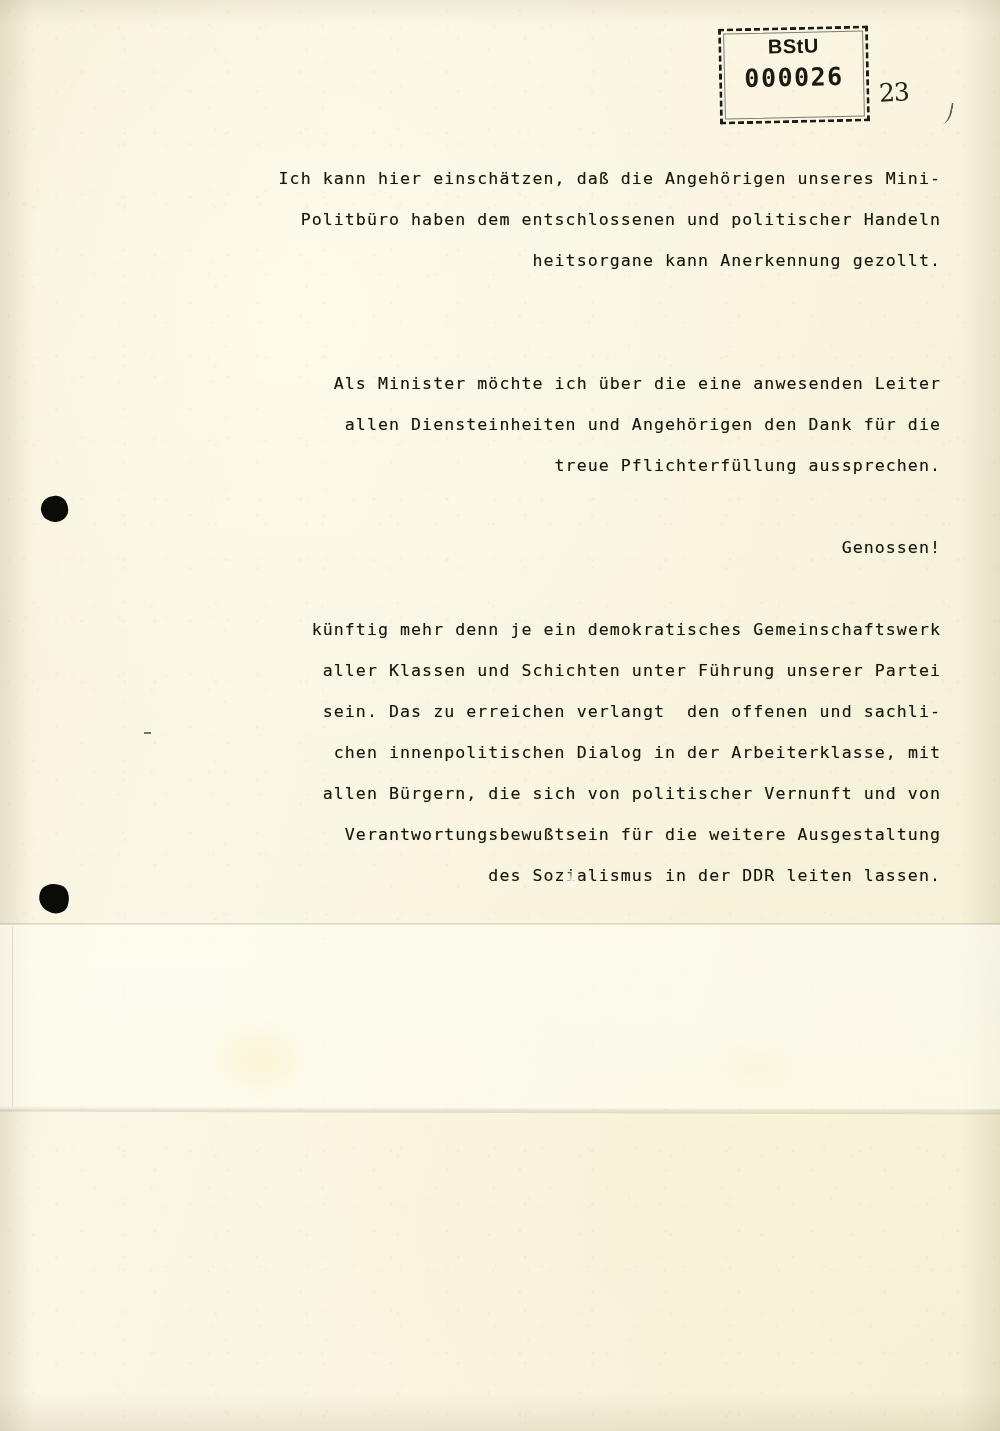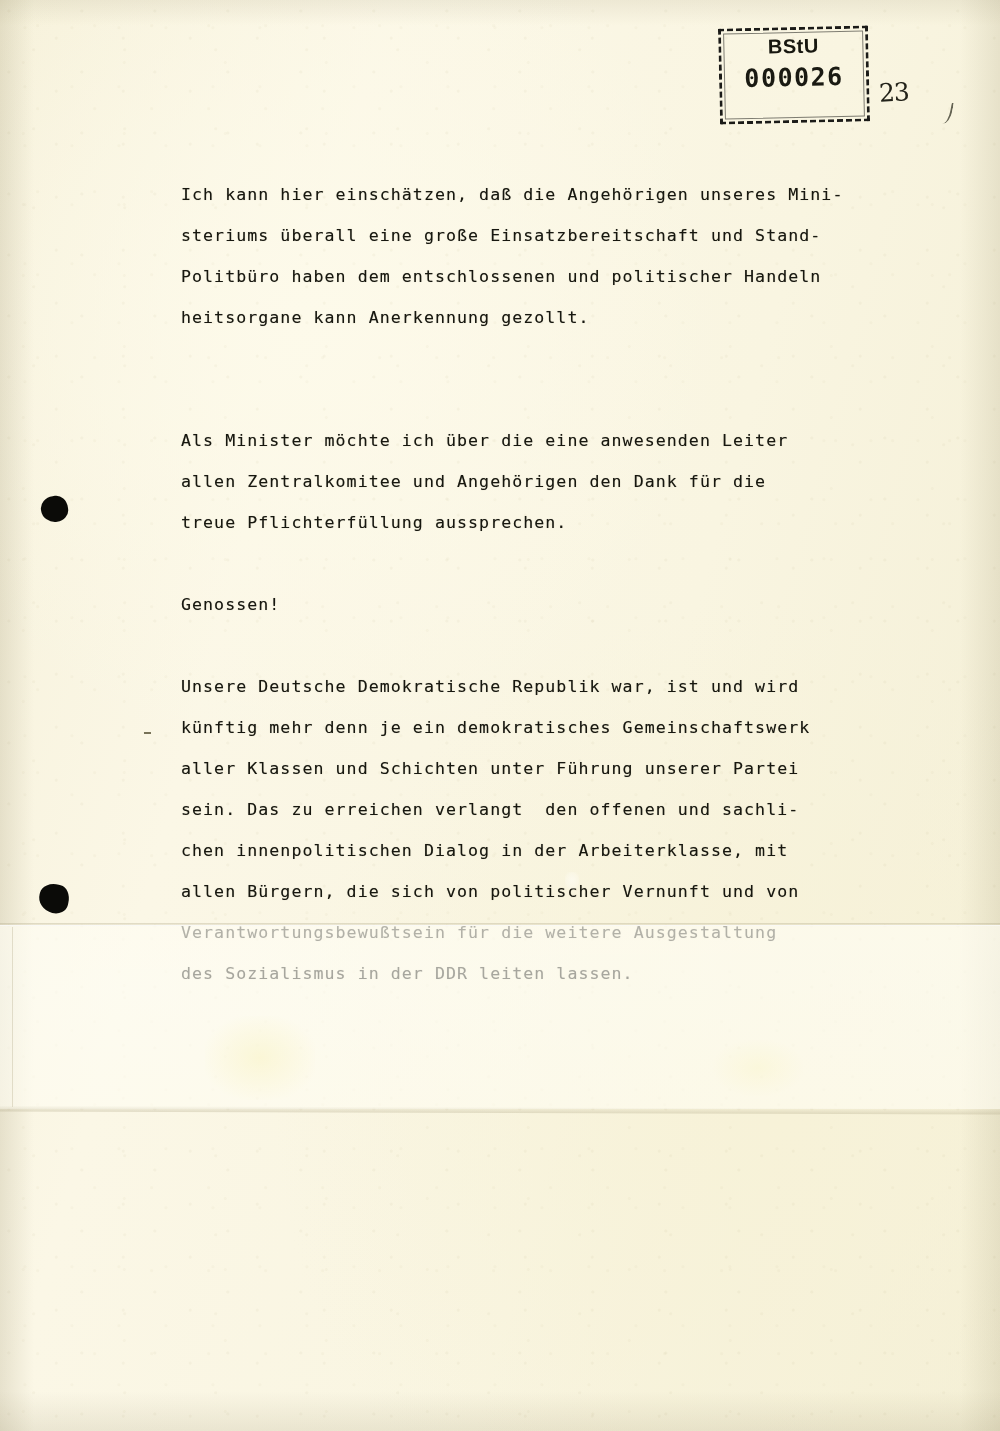--- a/index.html
+++ b/index.html
@@ -126,22 +126,23 @@
     border-right: 2px solid #3a3a2c;
     border-radius: 0 0 70% 0;
     transform: rotate(10deg);
     opacity: .78;
   }
 
   
   #body-text {
     position: absolute;
     left: 181px;
-    top: 174px;
+    top: 158px;
     width: 760px;
+    text-align: right;
   }
   .tline {
     height: 41px;
     line-height: 41px;
     font-size: 16.6px;
     letter-spacing: 1.05px;
     color: #17170f;
     white-space: pre;
     text-shadow: 0 0 .7px rgba(30,30,20,.42);
   }
@@ -244,32 +245,30 @@
     <div class="stamp-border"></div>
     <div class="stamp-title">BStU</div>
     <div class="stamp-number">000026</div>
   </div>
 
   <div class="page-number">23</div>
   <div class="pen-stroke"></div>
 
   <div id="body-text">
       <div class="tline">Ich kann hier einschätzen, daß die Angehörigen unseres Mini-</div>
-      <div class="tline">steriums überall eine große Einsatzbereitschaft und Stand-</div>
       <div class="tline">Politbüro haben dem entschlossenen und politischer Handeln</div>
       <div class="tline">heitsorgane kann Anerkennung gezollt.</div>
       <div class="tline blank"></div>
       <div class="tline blank"></div>
       <div class="tline">Als Minister möchte ich über die eine anwesenden Leiter</div>
-      <div class="tline">allen Zentralkomitee und Angehörigen den Dank für die</div>
+      <div class="tline">allen Diensteinheiten und Angehörigen den Dank für die</div>
       <div class="tline">treue Pflichterfüllung aussprechen.</div>
       <div class="tline blank"></div>
       <div class="tline">Genossen!</div>
       <div class="tline blank"></div>
-      <div class="tline">Unsere Deutsche Demokratische Republik war, ist und wird</div>
       <div class="tline">künftig mehr denn je ein demokratisches Gemeinschaftswerk</div>
       <div class="tline">aller Klassen und Schichten unter Führung unserer Partei</div>
       <div class="tline">sein. Das zu erreichen verlangt  den offenen und sachli-</div>
       <div class="tline">chen innenpolitischen Dialog in der Arbeiterklasse, mit</div>
       <div class="tline">allen Bürgern, die sich von politischer Vernunft und von</div>
       <div class="tline">Verantwortungsbewußtsein für die weitere Ausgestaltung</div>
       <div class="tline">des Sozialismus in der DDR leiten lassen.</div>
     </div>
 
   <div class="ink-blot" id="blot-1"></div>

